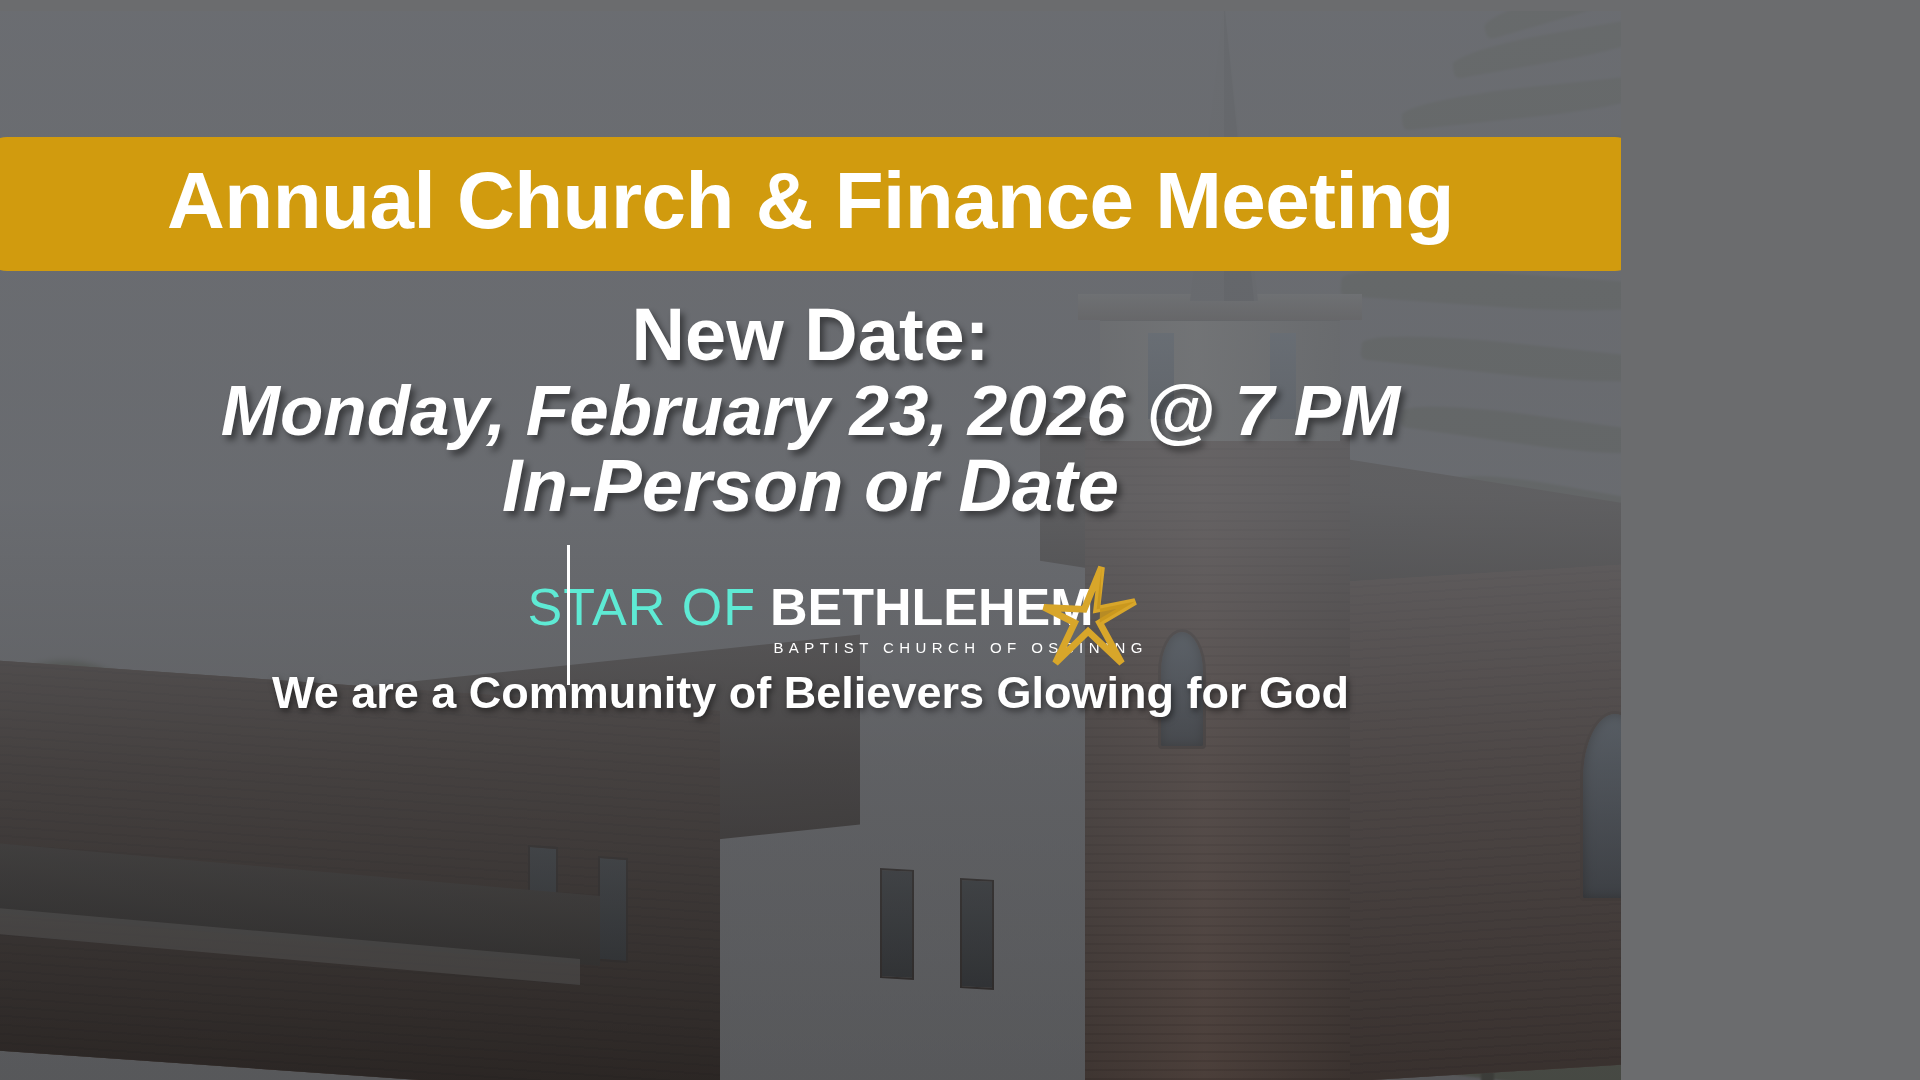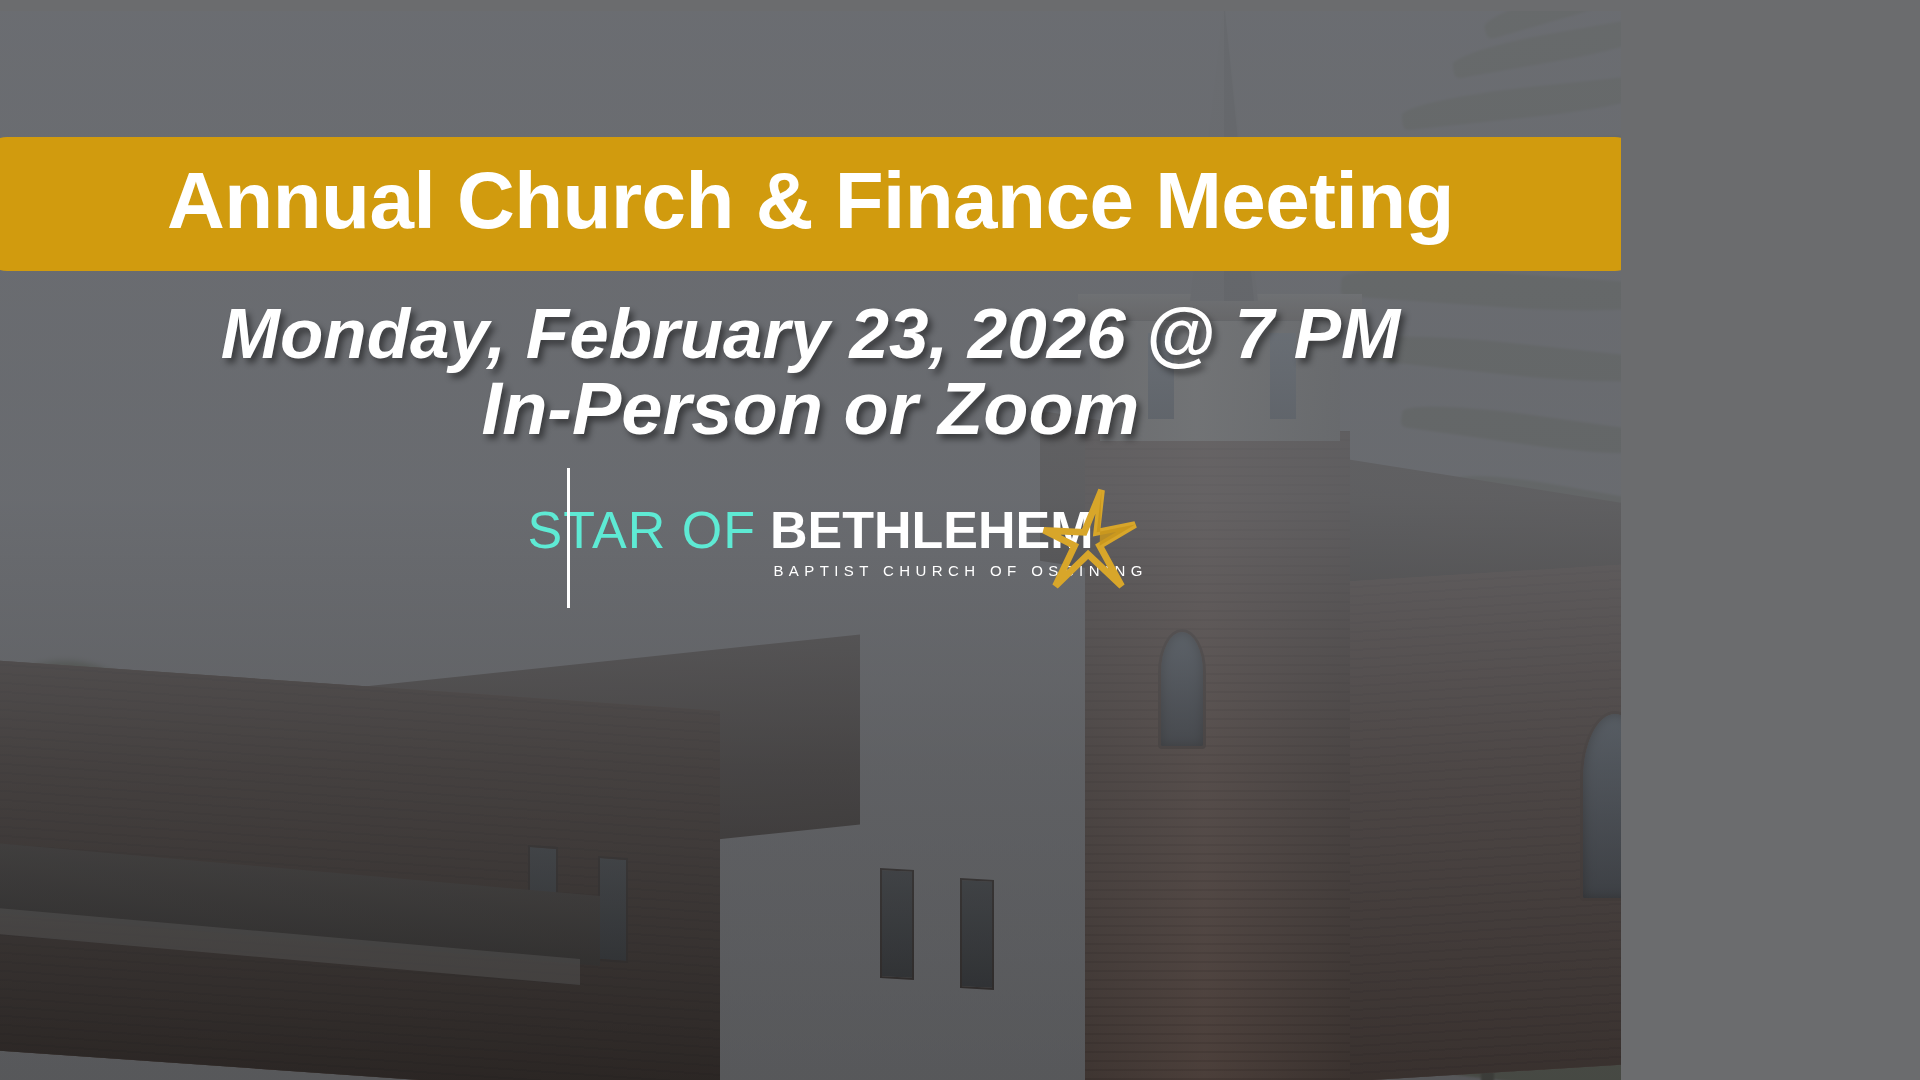--- a/index.html
+++ b/index.html
@@ -336,22 +336,23 @@
     <div class="bg-wash"></div>
   </div>
 
   <div class="content">
 
     <div class="title-banner">
       <div class="title-text">Annual Church &amp; Finance Meeting</div>
     </div>
 
     <div class="date-block">
+      <div class="date-line-1">New Date:</div>
       <div class="date-line-2">Monday, February 23, 2026 @ 7 PM</div>
-      <div class="date-line-3">In-Person or Zoom</div>
+      <div class="date-line-3">In-Person or Date</div>
     </div>
 
 
     <div class="logo">
       <div class="logo-inner">
         <span class="logo-cross"></span>
 
         <span class="logo-star-of">STAR OF</span>
 
         <span class="logo-bethlehem">BETHLEHEM</span>
@@ -360,16 +361,17 @@
 
         <span class="logo-star-mark">
           <svg viewBox="0 0 100 110" width="96" height="106" aria-hidden="true">
             <path d="M62 4 L57 48 L97 40 L60 62 L83 104 L48 71 L14 104 L34 62 L2 46 L44 48 Z" fill="none" stroke="#d8a62a" stroke-width="7" stroke-linejoin="miter"></path>
             <path d="M62 4 L57 48 L97 40 L60 62 Z" fill="#c8951c" opacity=".85"></path>
           </svg>
         </span>
       </div>
     </div>
 
+    <div class="tagline">We are a Community of Believers Glowing for God</div>
 
 
   </div>
 </div>
 
 </body></html>

